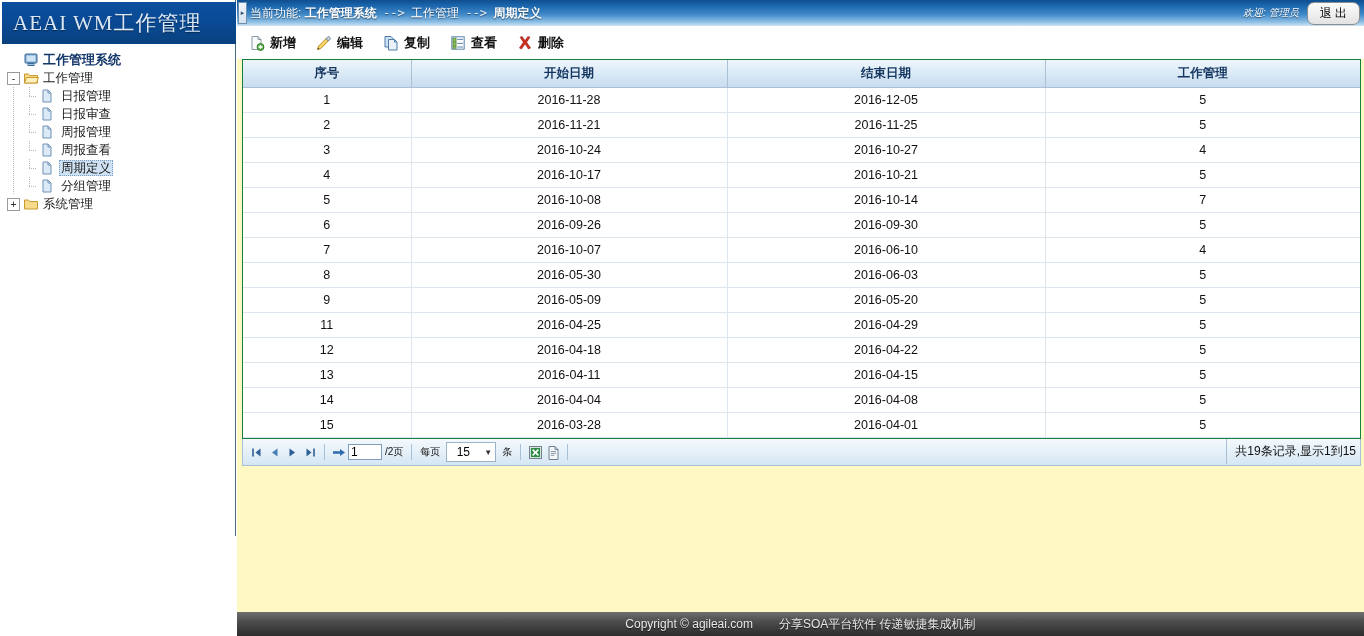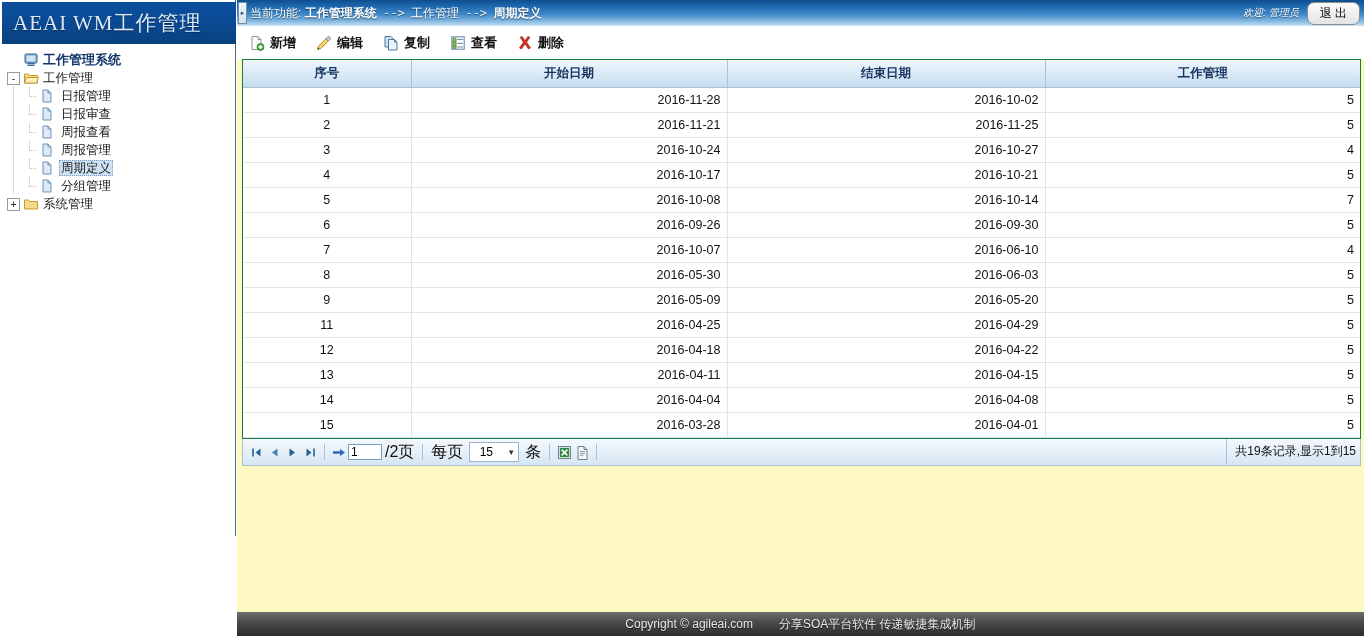--- a/index.html
+++ b/index.html
@@ -107,38 +107,38 @@
     text-align:center;
   }
   table#grid th:last-child{border-right:none;}
   table#grid td{
     height:24px;font-size:12.5px;color:#111;
     border-bottom:1px solid #dde6ee;border-right:1px solid #dde6ee;
     padding:0 6px;
   }
   table#grid td:last-child{border-right:none;}
   td.c-num{text-align:center;}
-  td.c-txt{text-align:right;}
+  td.c-txt{text-align:center;}
 
   #pager{
     height:27px;width:1119px;margin-left:5px;box-sizing:border-box;
     border:1px solid #a9c0d6;border-top:none;
     background:linear-gradient(to bottom,#f4f9fd 0%,#e4eff8 55%,#d4e6f4 100%);
     display:flex;align-items:center;padding:0 4px;position:relative;
   }
   .pg-ico{
     width:18px;height:18px;display:flex;align-items:center;justify-content:center;
     cursor:pointer;color:#2d5e94;font-size:11px;
   }
   .pg-div{width:1px;height:16px;background:#a9c0d6;margin:0 5px;}
   #pg-input{
     width:34px;height:16px;font-size:12px;border:1px solid #7f9db9;
     background:#fff;box-sizing:border-box;padding:0 2px;font-family:inherit;
   }
-  .pg-text{font-size:16px;color:#111;margin:0 3px;white-space:nowrap;}
+  .pg-text{font-size:10px;color:#111;margin:0 3px;white-space:nowrap;}
   #pg-size{
     display:flex;align-items:center;height:18px;border:1px solid #9bb4cb;
     background:#fff;padding:0 3px;margin:0 3px;cursor:pointer;
   }
   #pg-size .val{font-size:12px;min-width:26px;text-align:center;}
   #pg-size .arr{font-size:8px;color:#333;margin-left:8px;}
   #pg-total{
     position:absolute;right:4px;top:0;height:25px;display:flex;align-items:center;
     font-size:12px;color:#111;padding-left:8px;border-left:1px solid #a9c0d6;white-space:nowrap;
   }
@@ -209,33 +209,33 @@
 
       <div class="t-row">
         <span class="t-dotted"></span>
         <span class="t-elbow"></span>
         <span class="ic">
           <svg width="16" height="16" viewBox="0 0 16 16">
             <path d="M4 2h5l3 3v9H4z" fill="#dce9f6" stroke="#6f93b5"></path>
             <path d="M9 2v3h3" fill="none" stroke="#6f93b5"></path>
           </svg>
         </span>
-        <span class="t-leaf"><span class="t-label">周报查看</span></span>
+        <span class="t-leaf"><span class="t-label">周报管理</span></span>
       </div>
 
       <div class="t-row">
         <span class="t-dotted"></span>
         <span class="t-elbow"></span>
         <span class="ic">
           <svg width="16" height="16" viewBox="0 0 16 16">
             <path d="M4 2h5l3 3v9H4z" fill="#dce9f6" stroke="#6f93b5"></path>
             <path d="M9 2v3h3" fill="none" stroke="#6f93b5"></path>
           </svg>
         </span>
-        <span class="t-leaf"><span class="t-label">周报管理</span></span>
+        <span class="t-leaf"><span class="t-label">周报查看</span></span>
       </div>
 
       <div class="t-row">
         <span class="t-dotted"></span>
         <span class="t-elbow"></span>
         <span class="ic">
           <svg width="16" height="16" viewBox="0 0 16 16">
             <path d="M4 2h5l3 3v9H4z" fill="#dce9f6" stroke="#6f93b5"></path>
             <path d="M9 2v3h3" fill="none" stroke="#6f93b5"></path>
           </svg>
@@ -359,21 +359,21 @@
             <th>序号</th>
             <th>开始日期</th>
             <th>结束日期</th>
             <th>工作管理</th>
           </tr>
         </thead>
         <tbody id="grid-body">
             <tr>
               <td class="c-num">1</td>
               <td class="c-txt">2016-11-28</td>
-              <td class="c-txt">2016-10-02</td>
+              <td class="c-txt">2016-12-05</td>
               <td class="c-txt">5</td>
             </tr>
             <tr>
               <td class="c-num">2</td>
               <td class="c-txt">2016-11-21</td>
               <td class="c-txt">2016-11-25</td>
               <td class="c-txt">5</td>
             </tr>
             <tr>
               <td class="c-num">3</td>

